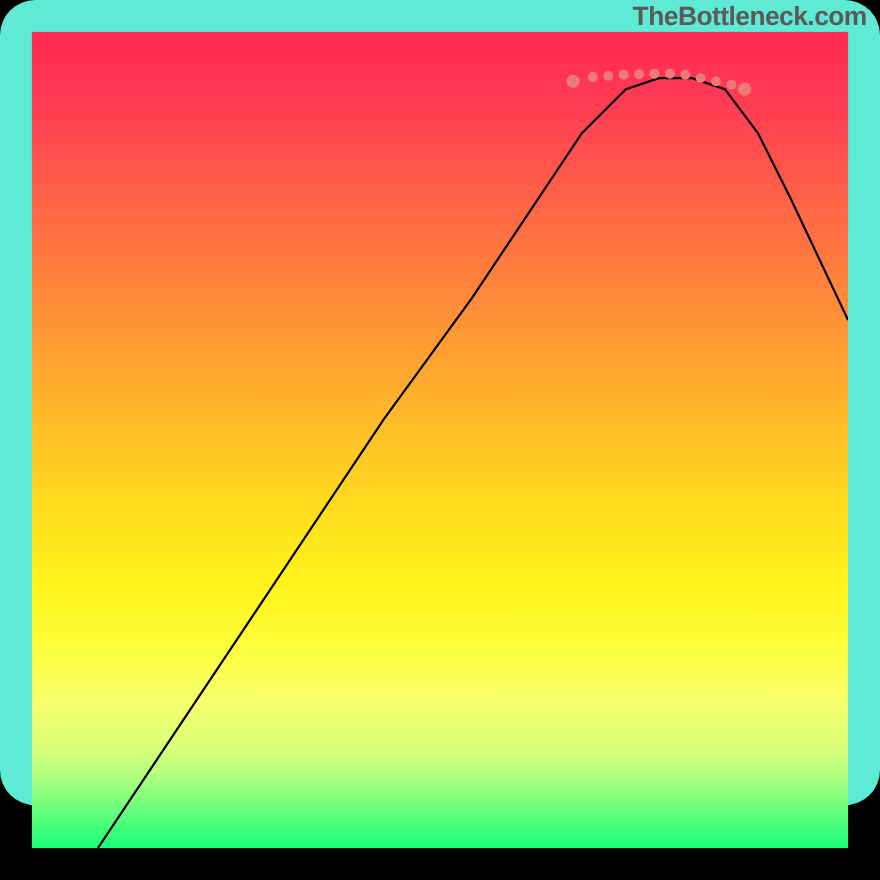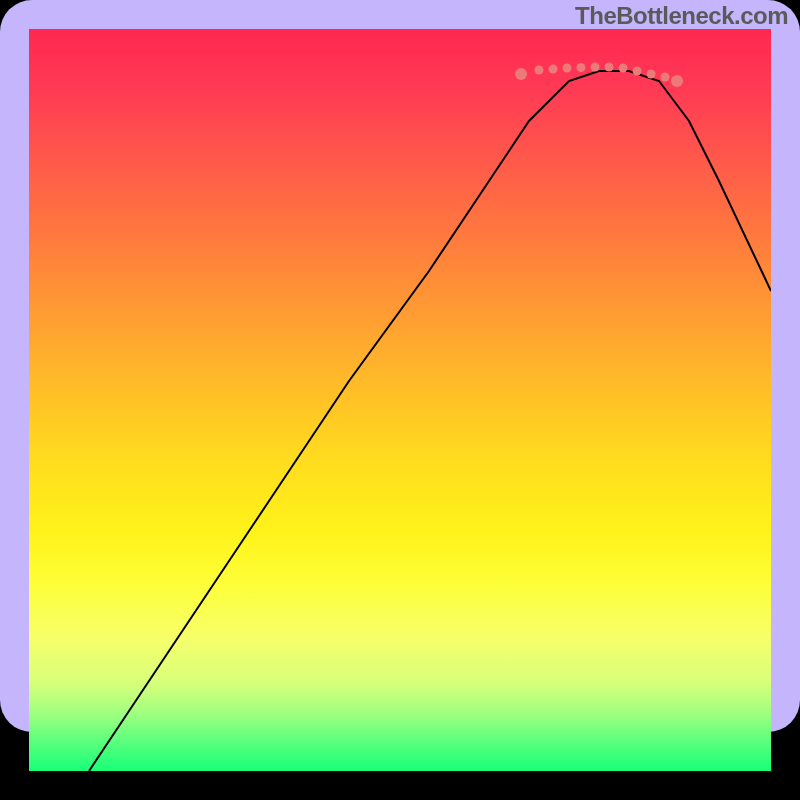--- a/index.html
+++ b/index.html
@@ -8,21 +8,21 @@
     width: 800px;
     height: 800px;
     background: #000;
     font-family: Arial, Helvetica, sans-serif;
     overflow: hidden;
   }
   .frame {
     position: relative;
     width: 800px;
     height: 732px;
-    background: #c4b5fd;
+    background: #5eead4;
     border-radius: 32px;
   }
   .watermark {
     position: absolute;
     top: 2px;
     right: 12px;
     color: #5a5a5a;
     font-size: 24px;
     font-weight: 600;
     letter-spacing: -0.5px;

